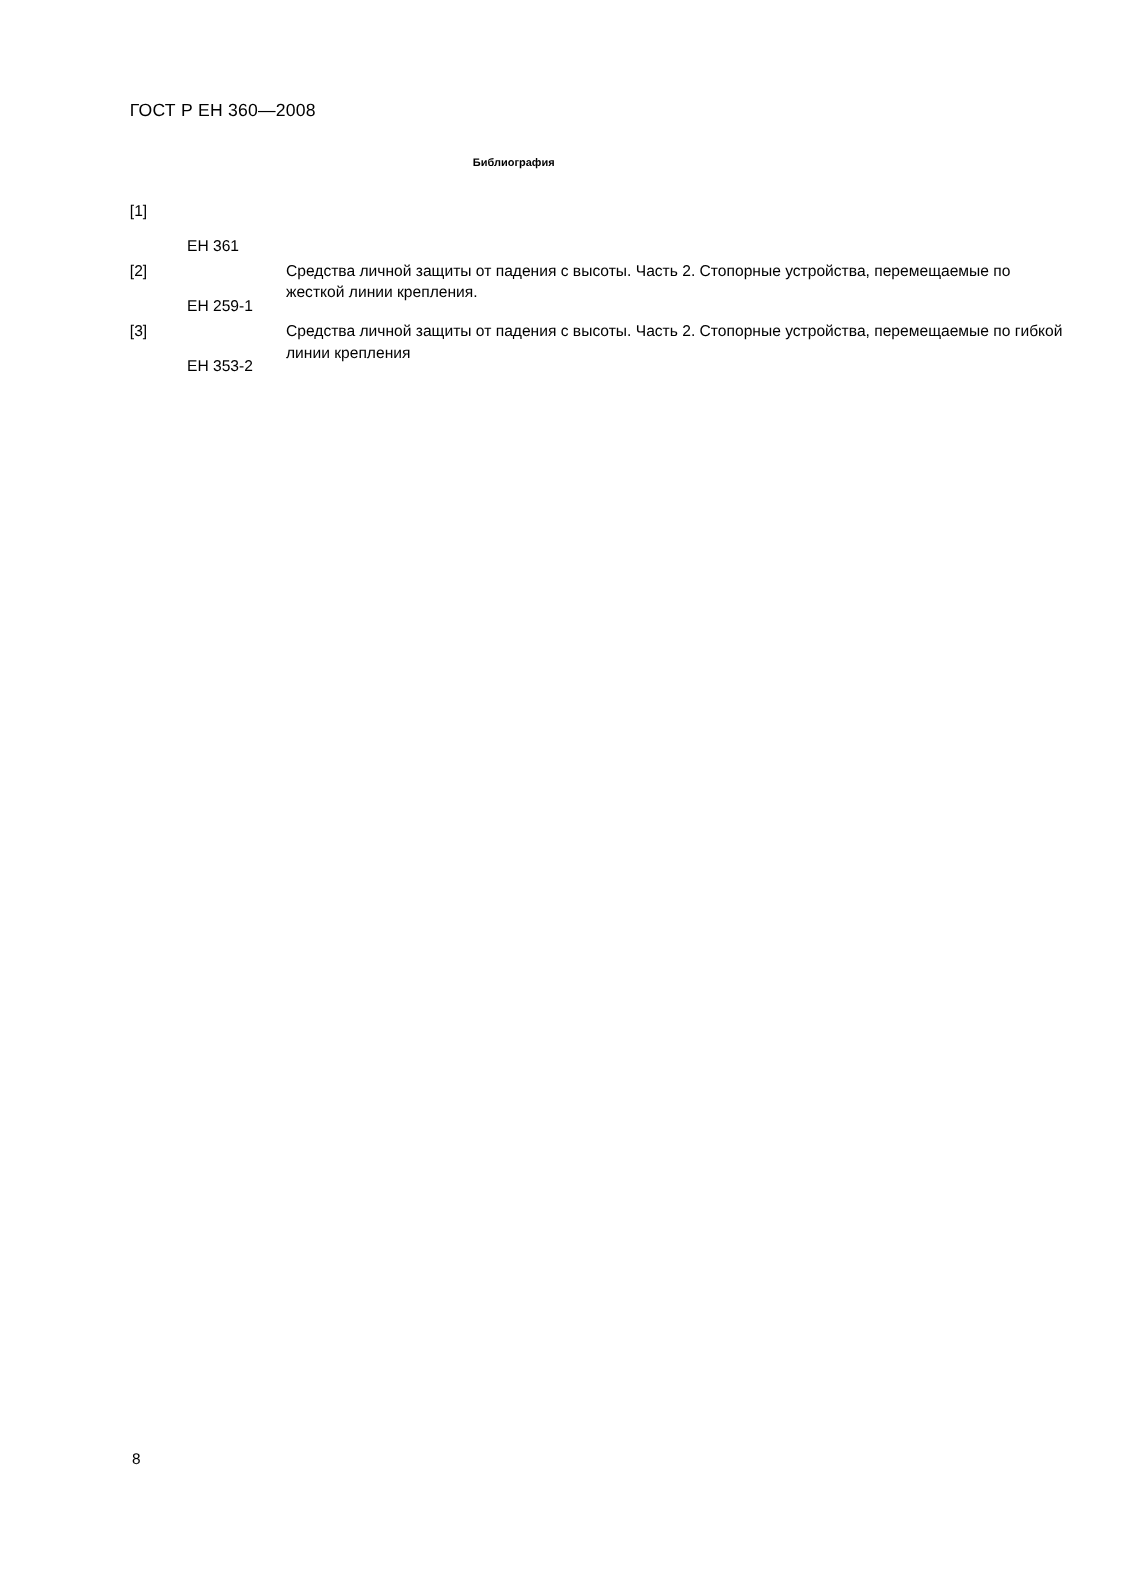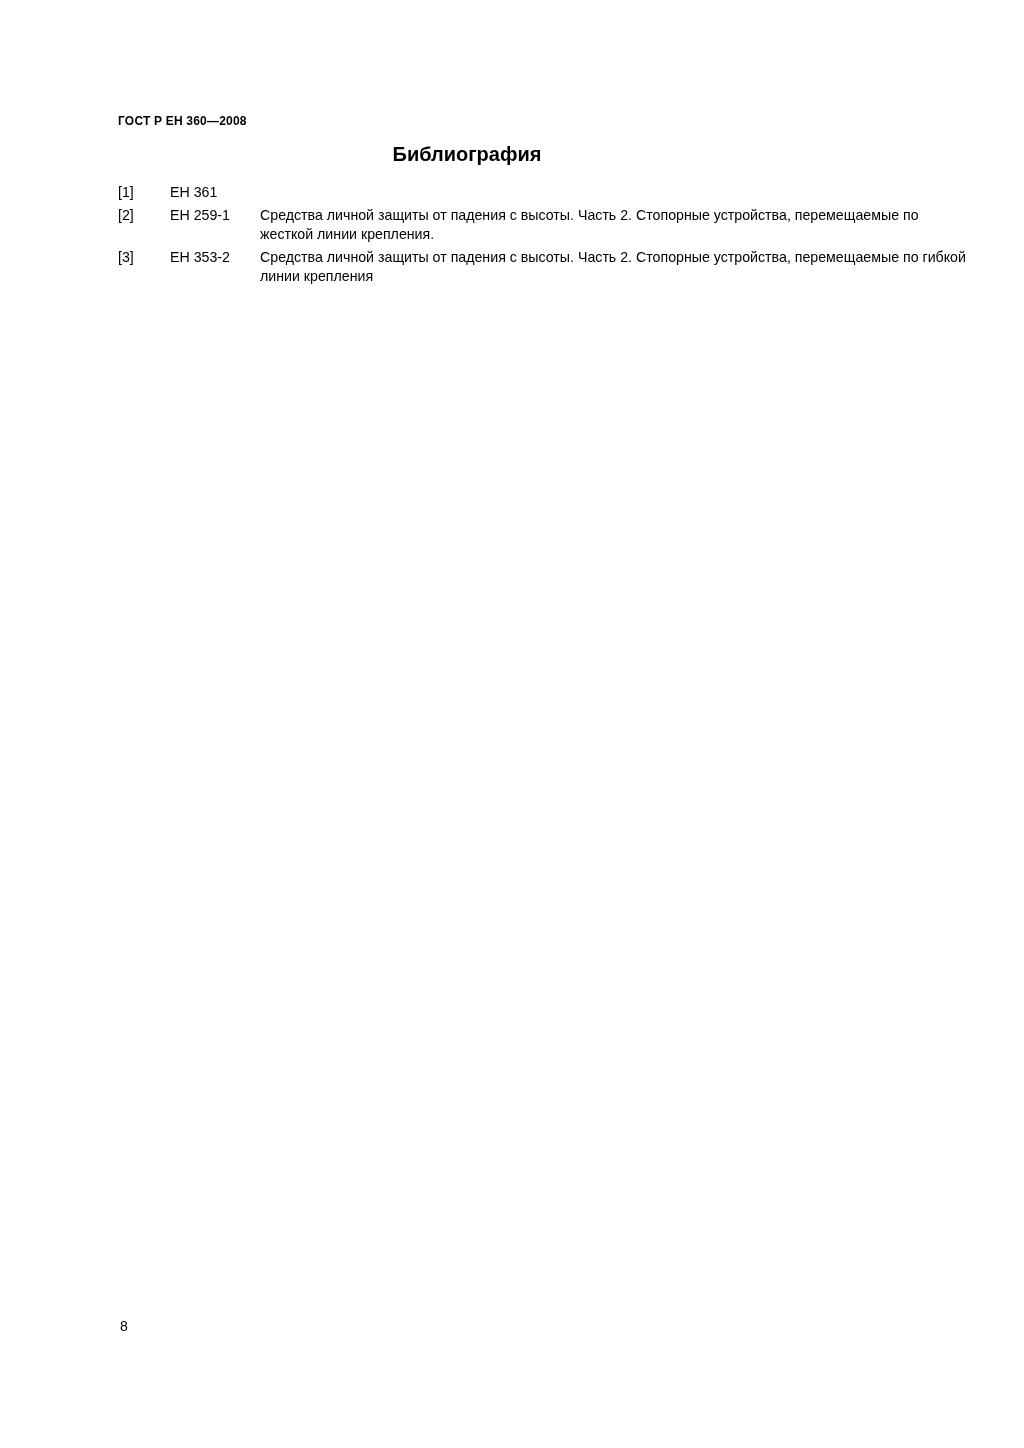--- a/index.html
+++ b/index.html
@@ -16,34 +16,34 @@
     overflow: hidden;
   }
   .page {
     position: relative;
     width: 1024px;
     height: 1448px;
     box-sizing: border-box;
   }
   .doc-header {
     position: absolute;
-    top: 114px;
+    top: 92px;
     left: 118px;
-    font-size: 12px;
-    font-weight: bold;
+    font-size: 16px;
+    font-weight: normal;
     letter-spacing: 0.2px;
     white-space: nowrap;
   }
   .section-title {
     position: absolute;
     top: 143px;
     left: 0;
     width: 934px;
     text-align: center;
-    font-size: 20px;
+    font-size: 10px;
     font-weight: bold;
   }
   .biblio-list {
     position: absolute;
     top: 183px;
     left: 118px;
     width: 860px;
   }
   .biblio-item {
     display: flex;
@@ -54,20 +54,21 @@
   }
   .biblio-num {
     width: 52px;
     flex: 0 0 52px;
     white-space: nowrap;
   }
   .biblio-ref {
     width: 90px;
     flex: 0 0 90px;
     white-space: nowrap;
+    margin-top: 32px;
   }
   .biblio-text {
     flex: 1 1 auto;
     max-width: 715px;
   }
   .page-number {
     position: absolute;
     left: 120px;
     top: 1318px;
     font-size: 14px;

